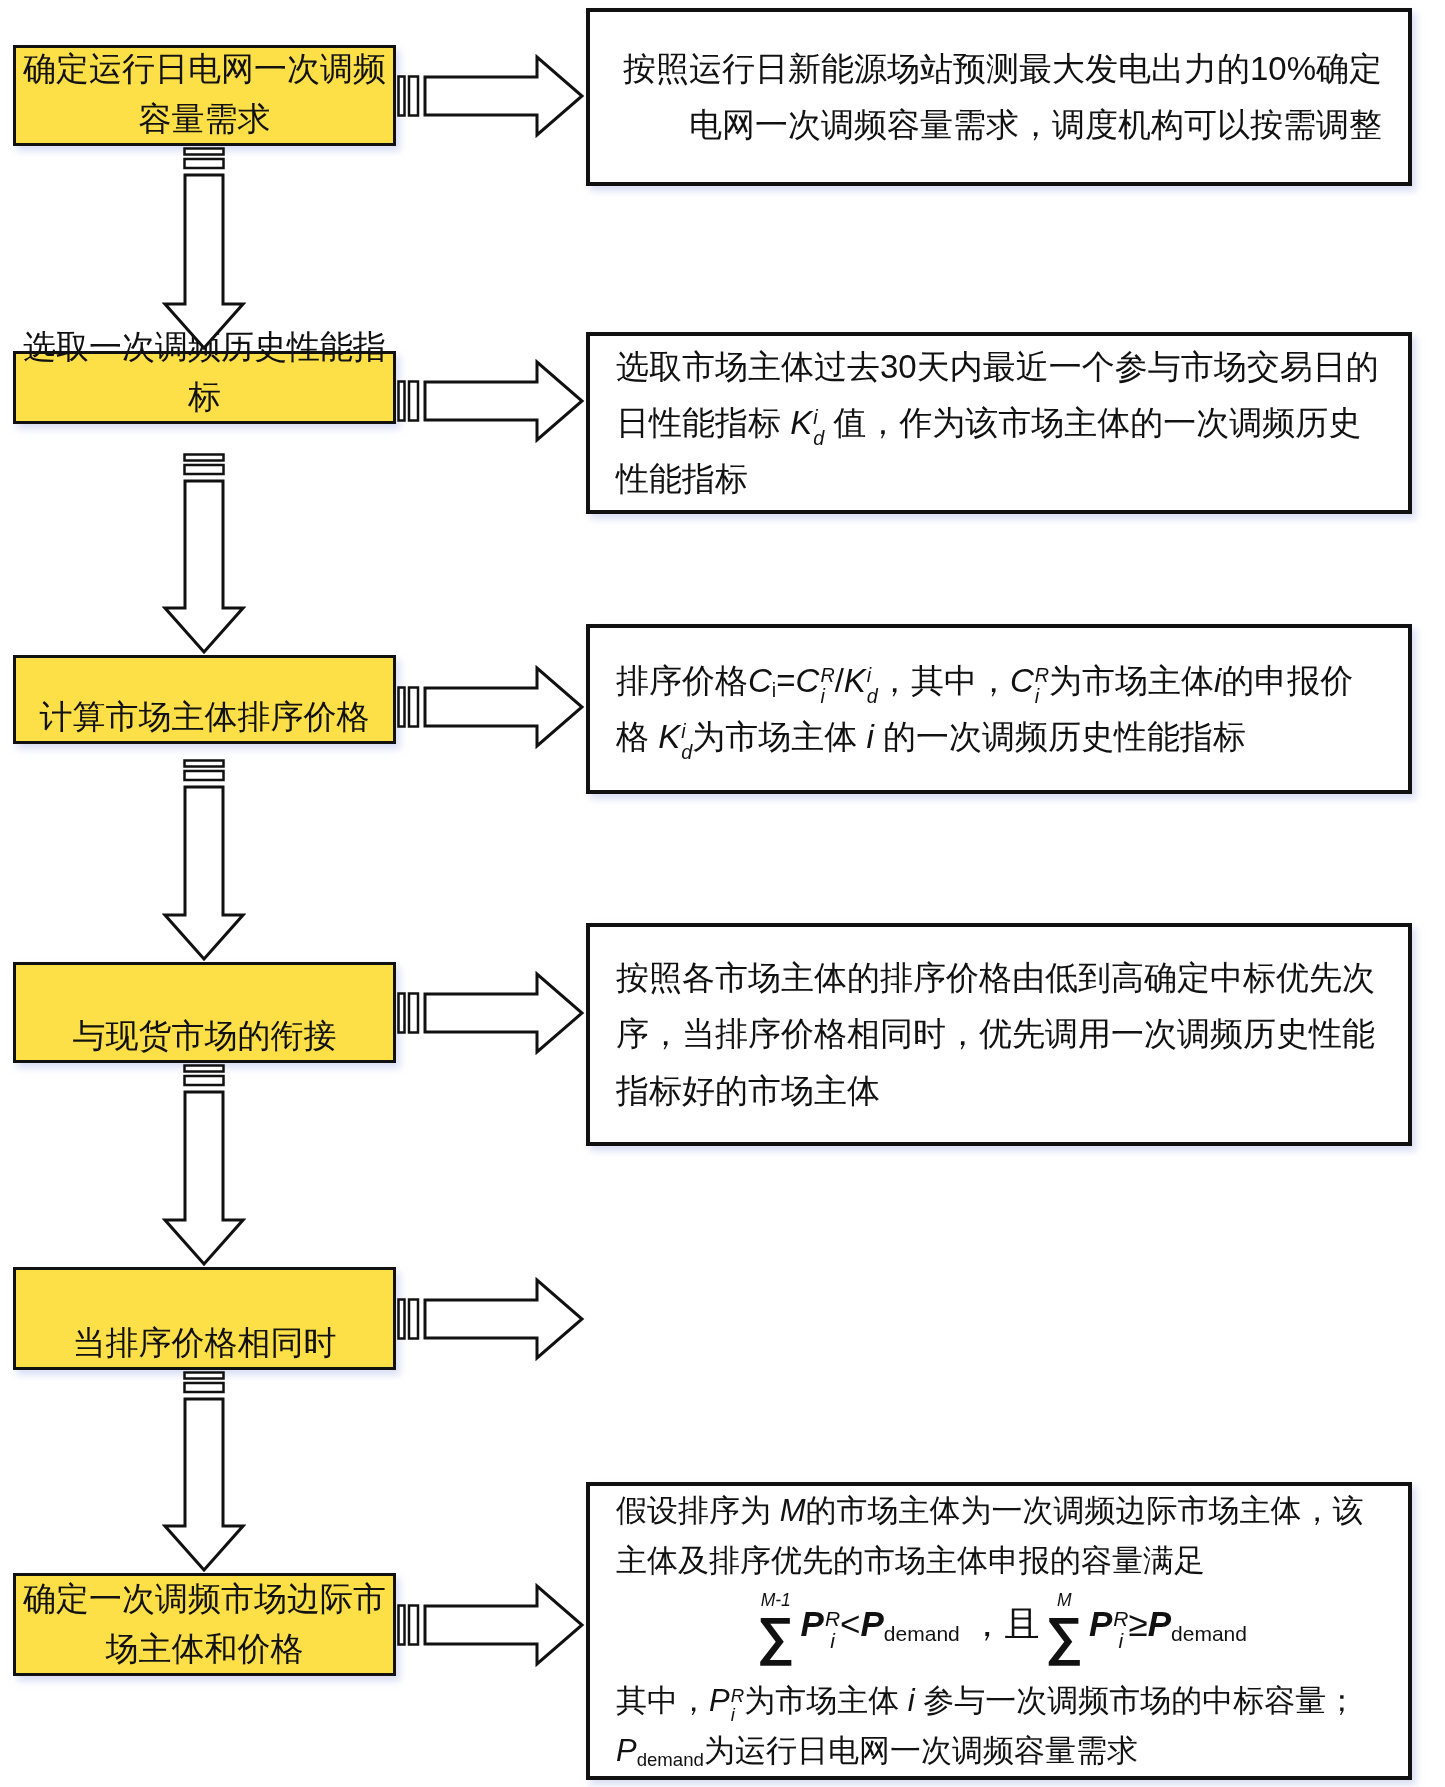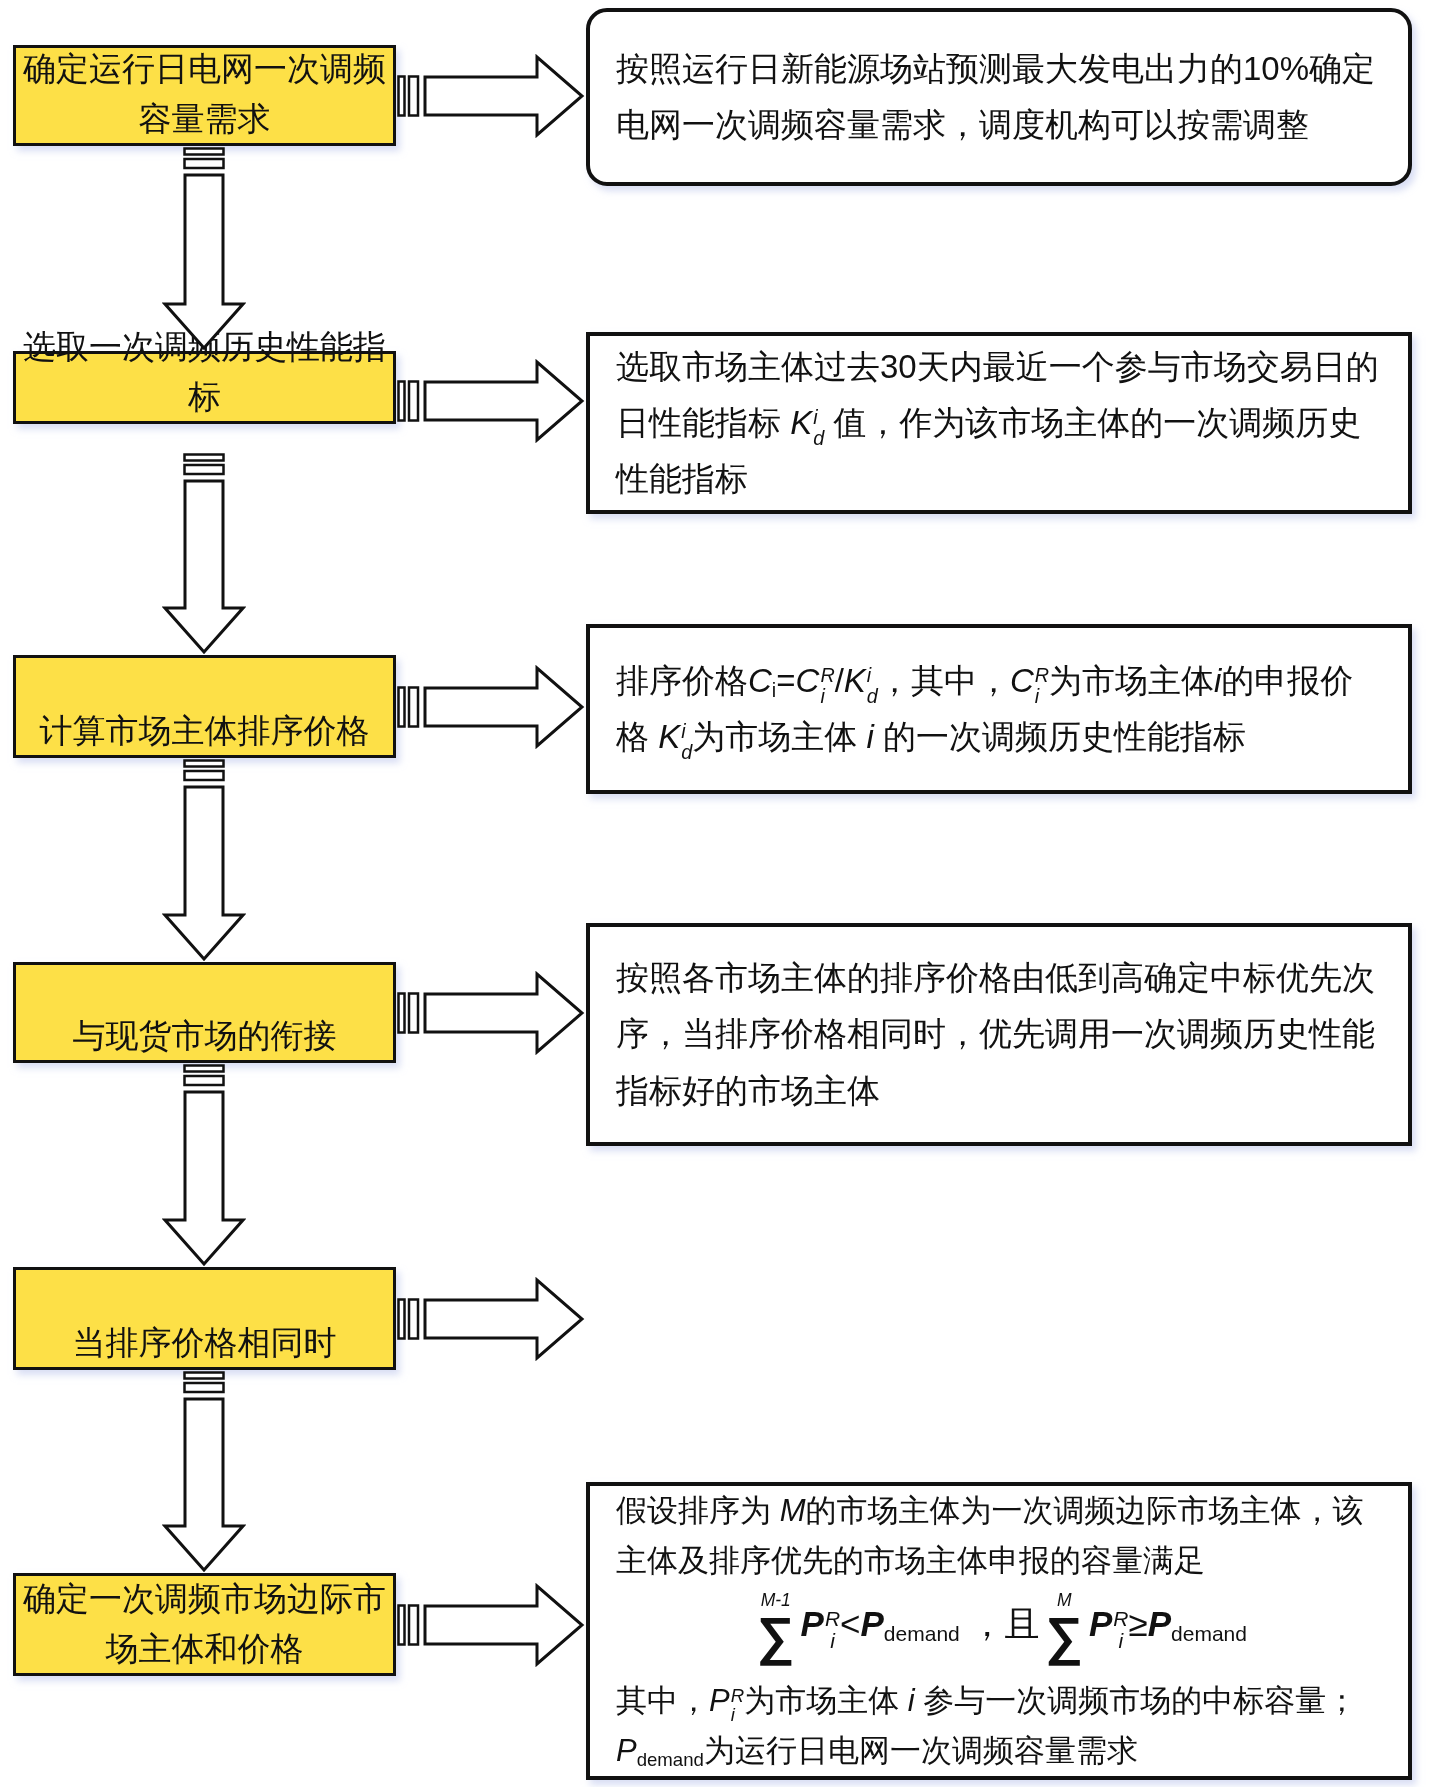--- a/index.html
+++ b/index.html
@@ -14,21 +14,21 @@
     text-align:center;font-size:33px;line-height:1.5;
     box-shadow:4px 5px 7px rgba(185,195,235,.55);
   }
   .rbox{
     position:absolute;left:586px;width:826px;box-sizing:border-box;
     border:4px solid #111;background:#fff;
     display:flex;flex-direction:column;justify-content:center;
     font-size:33px;line-height:1.70;padding:10px 26px;
     box-shadow:4px 5px 7px rgba(185,195,235,.55);
   }
-  .rbox.center{text-align:left;border-radius:21px;}
+  .rbox.center{text-align:right;}
   .rbox.small{font-size:31px;line-height:1.62;align-items:center;}
   .arr{position:absolute;}
   .arr svg{display:block;}
   
   .mvar{white-space:nowrap;}
   .vletter{font-style:italic;}
   .formula .vletter,.formula .sigma{font-weight:bold;}
   .ss{display:inline-flex;flex-direction:column;line-height:1.05;font-size:0.6em;
       vertical-align:0.5em;margin-left:1px;}
   .ssup,.ssub{display:block;font-style:italic;}
@@ -43,21 +43,21 @@
 <body>
 
 <div class="canvas">
 
   <div class="lbox" style="top:45px;height:101px">
     <span>确定运行日电网一次调频容量需求</span>
   </div>
   <div class="lbox" style="top:351px;height:73px">
     <span>选取一次调频历史性能指标</span>
   </div>
-  <div class="lbox" style="top:655px;height:103px">
+  <div class="lbox" style="top:655px;height:89px">
     <span>计算市场主体排序价格</span>
   </div>
   <div class="lbox" style="top:962px;height:101px">
     <span>与现货市场的衔接</span>
   </div>
   <div class="lbox" style="top:1267px;height:103px">
     <span>当排序价格相同时</span>
   </div>
   <div class="lbox" style="top:1573px;height:103px">
     <span>确定一次调频市场边际市场主体和价格</span>

